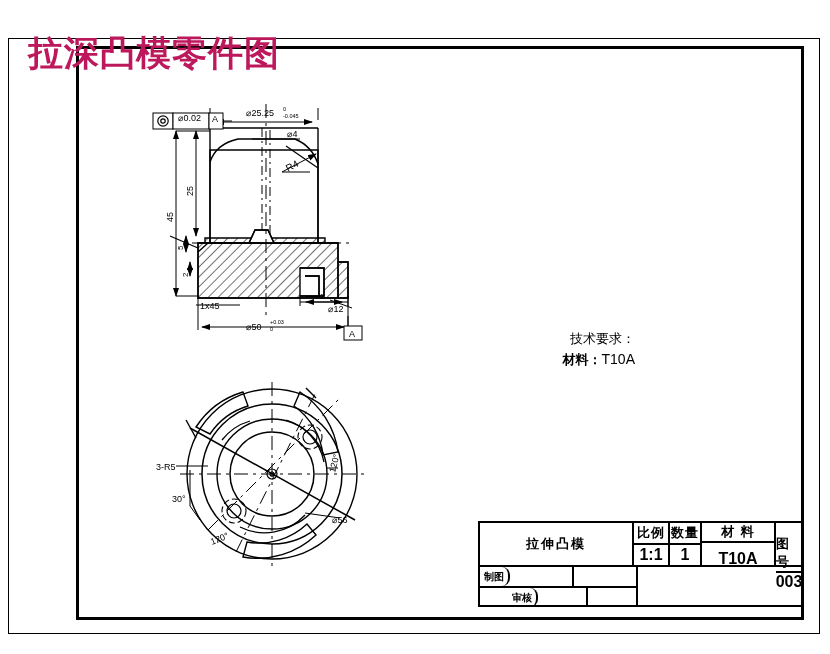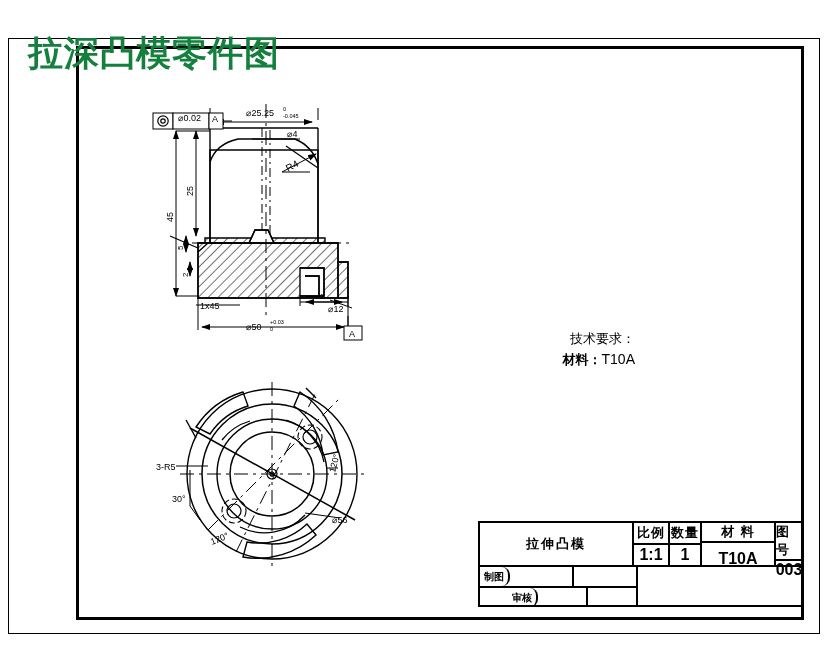--- a/index.html
+++ b/index.html
@@ -3,37 +3,37 @@
 <meta charset="utf-8">
 <style>
   html,body{margin:0;padding:0;background:#ffffff;}
   body{width:830px;height:654px;position:relative;overflow:hidden;
        font-family:"Liberation Sans",sans-serif;color:#000;}
   .outer-border{position:absolute;left:8px;top:38px;width:812px;height:596px;
        border:1px solid #000;box-sizing:border-box;}
   .frame{position:absolute;left:76px;top:46px;width:728px;height:574px;
        border:3px solid #000;box-sizing:border-box;}
   .title-red{position:absolute;left:28px;top:36px;font-size:35px;line-height:35px;
-       color:#15803d;font-family:"DejaVu Sans",sans-serif;font-weight:700;
+       color:#be185d;font-family:"DejaVu Sans",sans-serif;font-weight:700;
        letter-spacing:1px;white-space:nowrap;z-index:40;}
   .svgwrap{position:absolute;left:0;top:0;width:830px;height:654px;}
   .tech{position:absolute;left:560px;top:328px;font-size:13px;line-height:21px;
        font-family:"DejaVu Sans",sans-serif;white-space:nowrap;}
   .tech .hd{margin-left:10px;font-weight:400;}
   .tech .row{font-weight:700;text-align:right;}
   .tech .val{font-weight:400;font-family:"Liberation Sans",sans-serif;font-size:14px;}
   
   .tb{position:absolute;left:478px;top:521px;width:326px;height:86px;
       border:2px solid #000;box-sizing:border-box;font-family:"DejaVu Sans",sans-serif;}
   .tb-top{display:flex;height:44px;box-sizing:border-box;border-bottom:2px solid #000;}
   .tb-name{width:156px;display:flex;align-items:center;justify-content:center;
       border-right:2px solid #000;font-size:13px;font-weight:700;letter-spacing:2px;}
   .tb-cols{flex:1;display:flex;}
   .tb-col{display:flex;flex-direction:column;border-right:2px solid #000;}
-  .tb-col:last-child{border-right:none;}
+  .tb-col:last-child{border-right:none;margin-top:12px;}
   .tb-col .h{flex:1;display:flex;align-items:center;justify-content:center;
       border-bottom:2px solid #000;font-size:13px;font-weight:700;letter-spacing:1px;}
   .tb-col .v{flex:1;display:flex;align-items:center;justify-content:center;
       font-size:16px;font-weight:700;font-family:"Liberation Sans",sans-serif;}
   .c-scale{width:34px;} .c-qty{width:30px;} .c-mat{width:72px;gap:7px;} .c-no{width:26px;}
   .tb-bot{display:flex;height:40px;}
   .tb-left{width:156px;display:flex;flex-direction:column;border-right:2px solid #000;}
   .tb-lrow{flex:1;display:flex;border-bottom:2px solid #000;}
   .tb-lrow:last-child{border-bottom:none;padding-left:28px;}
   .tb-lab{width:28px;display:flex;align-items:center;justify-content:center;

